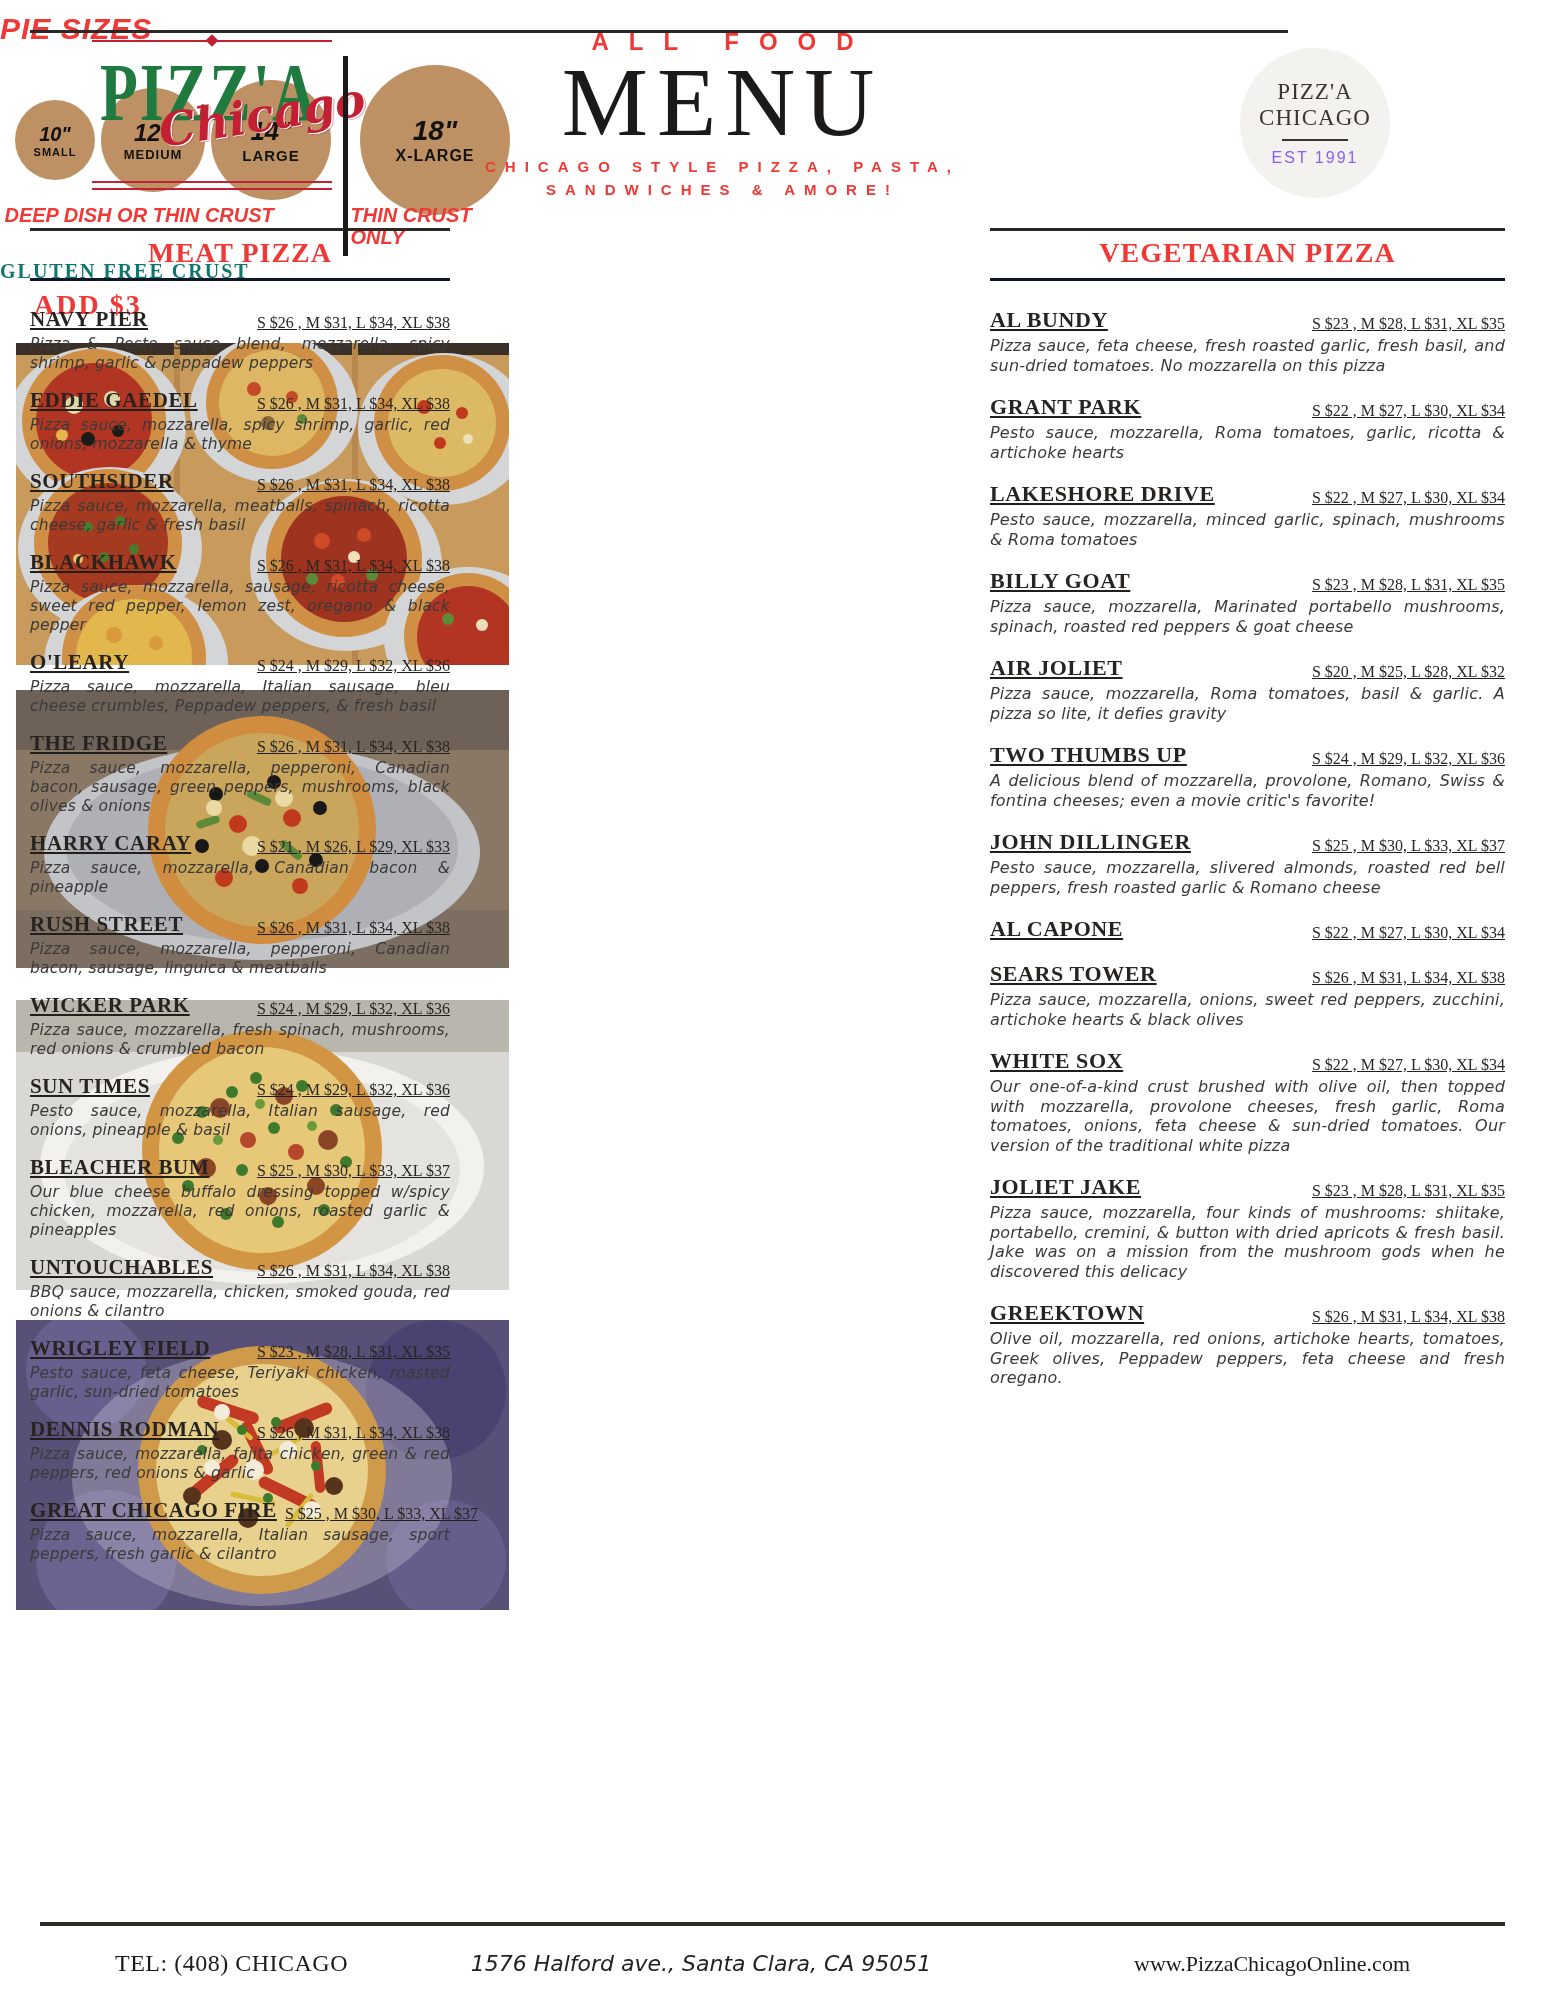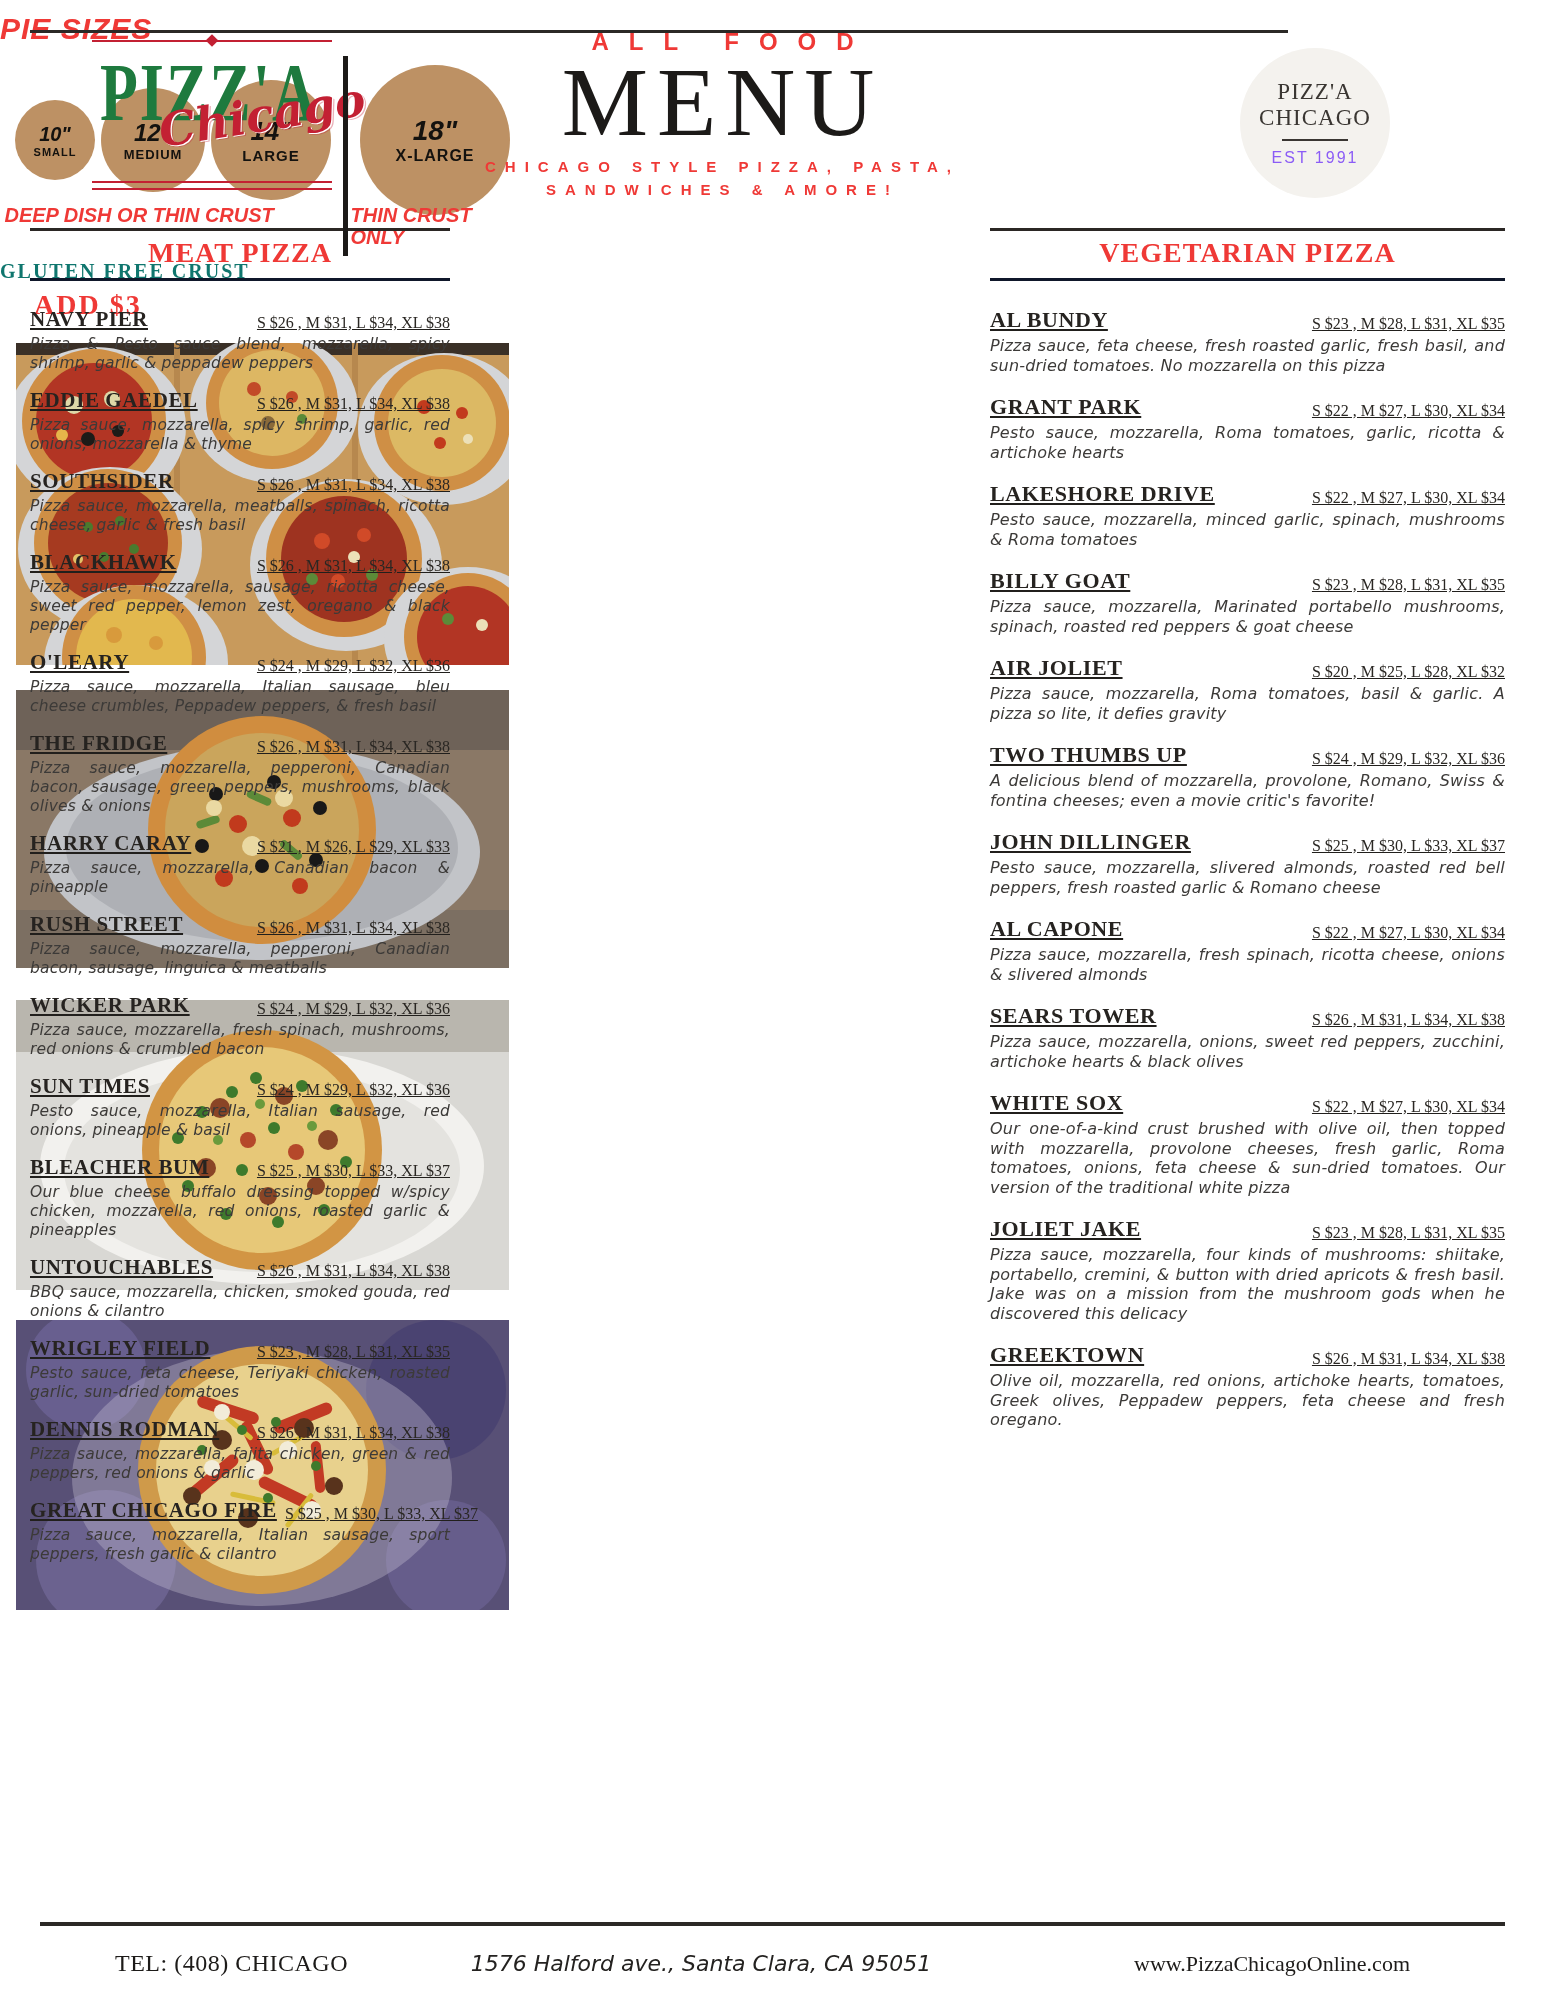--- a/index.html
+++ b/index.html
@@ -317,21 +317,20 @@
             <span class="item-price">S $25 , M $30,  L $33,  XL $37</span>
           </div>
           <p class="item-desc">Pesto sauce, mozzarella, slivered almonds, roasted red bell peppers, fresh roasted garlic &amp; Romano cheese</p>
         </div>
 
         <div class="item">
           <div class="item-head">
             <span class="item-name">AL CAPONE</span>
             <span class="item-price">S $22 , M $27,  L $30,  XL $34</span>
           </div>
-          <p class="item-desc">Pizza sauce, mozzarella, fresh spinach, ricotta cheese, onions &amp; slivered almonds</p>
         </div>
 
         <div class="item">
           <div class="item-head">
             <span class="item-name">SEARS TOWER</span>
             <span class="item-price">S $26 , M $31,  L $34,  XL $38</span>
           </div>
           <p class="item-desc">Pizza sauce, mozzarella, onions, sweet red peppers, zucchini, artichoke hearts &amp; black olives</p>
         </div>
 

